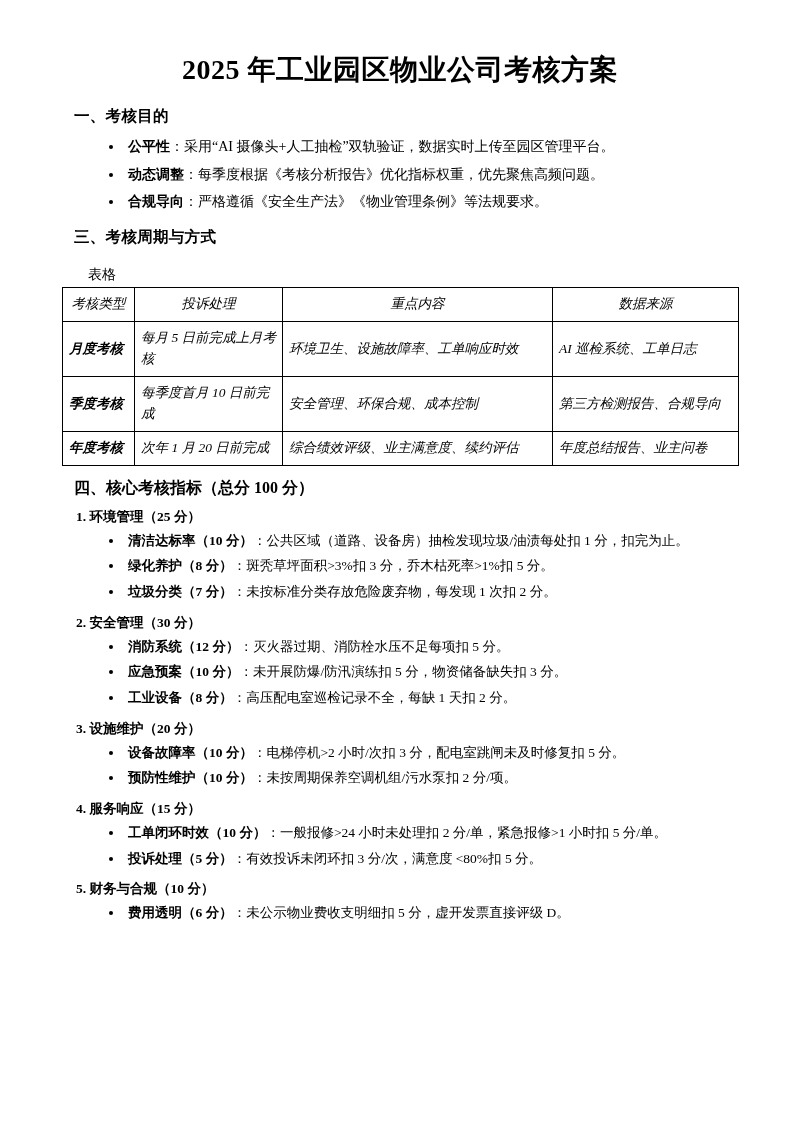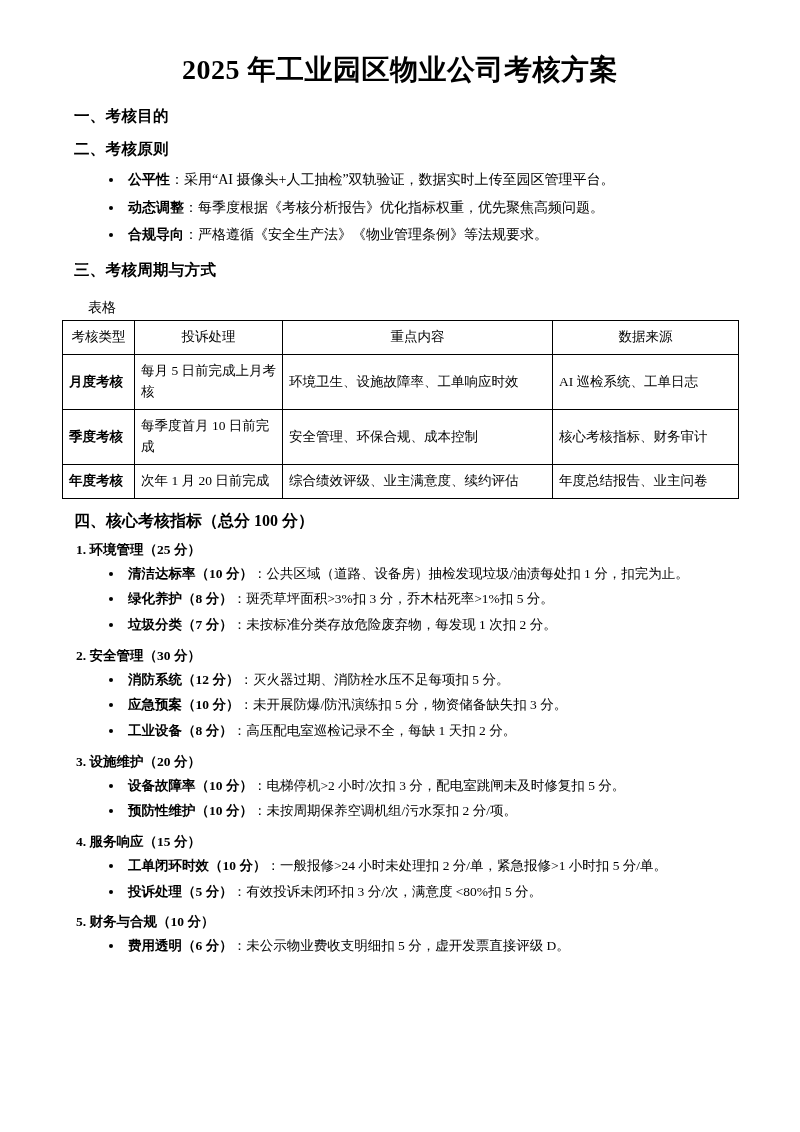--- a/index.html
+++ b/index.html
@@ -61,20 +61,21 @@
   }
   .table-caption {
     font-size: 14px;
     margin: 18px 0 3px 26px;
   }
   table.grid {
     border-collapse: collapse;
     width: 676px;
     margin: 2px 0 6px 0;
     table-layout: fixed;
+    font-style: italic;
   }
   table.grid th, table.grid td {
     border: 1px solid #000000;
     padding: 6px 6px;
     font-size: 13.5px;
     line-height: 1.55;
     vertical-align: middle;
   }
   table.grid th {
     text-align: center;
@@ -108,21 +109,20 @@
 </style>
 </head>
 <body>
 
 <div class="page">
 
   <h1 class="doc-title">2025 年工业园区物业公司考核方案</h1>
 
   <div class="h2">一、考核目的</div>
 
-  <div class="h2">二、考核原则</div>
   <ul class="dot-list">
     <li><span class="b">公平性</span><span>：采用“AI 摄像头+人工抽检”双轨验证，数据实时上传至园区管理平台。</span></li>
     <li><span class="b">动态调整</span><span>：每季度根据《考核分析报告》优化指标权重，优先聚焦高频问题。</span></li>
     <li><span class="b">合规导向</span><span>：严格遵循《安全生产法》《物业管理条例》等法规要求。</span></li>
   </ul>
 
   <div class="h2">三、考核周期与方式</div>
   <div class="table-caption">表格</div>
   <table class="grid">
     <colgroup>
@@ -143,21 +143,21 @@
       <tr>
         <td class="first">月度考核</td>
         <td>每月 5 日前完成上月考核</td>
         <td>环境卫生、设施故障率、工单响应时效</td>
         <td>AI 巡检系统、工单日志</td>
       </tr>
       <tr>
         <td class="first">季度考核</td>
         <td>每季度首月 10 日前完成</td>
         <td>安全管理、环保合规、成本控制</td>
-        <td>核心考核指标、财务审计</td>
+        <td>第三方检测报告、合规导向</td>
       </tr>
       <tr>
         <td class="first">年度考核</td>
         <td>次年 1 月 20 日前完成</td>
         <td>综合绩效评级、业主满意度、续约评估</td>
         <td>年度总结报告、业主问卷</td>
       </tr>
     </tbody>
   </table>
 

